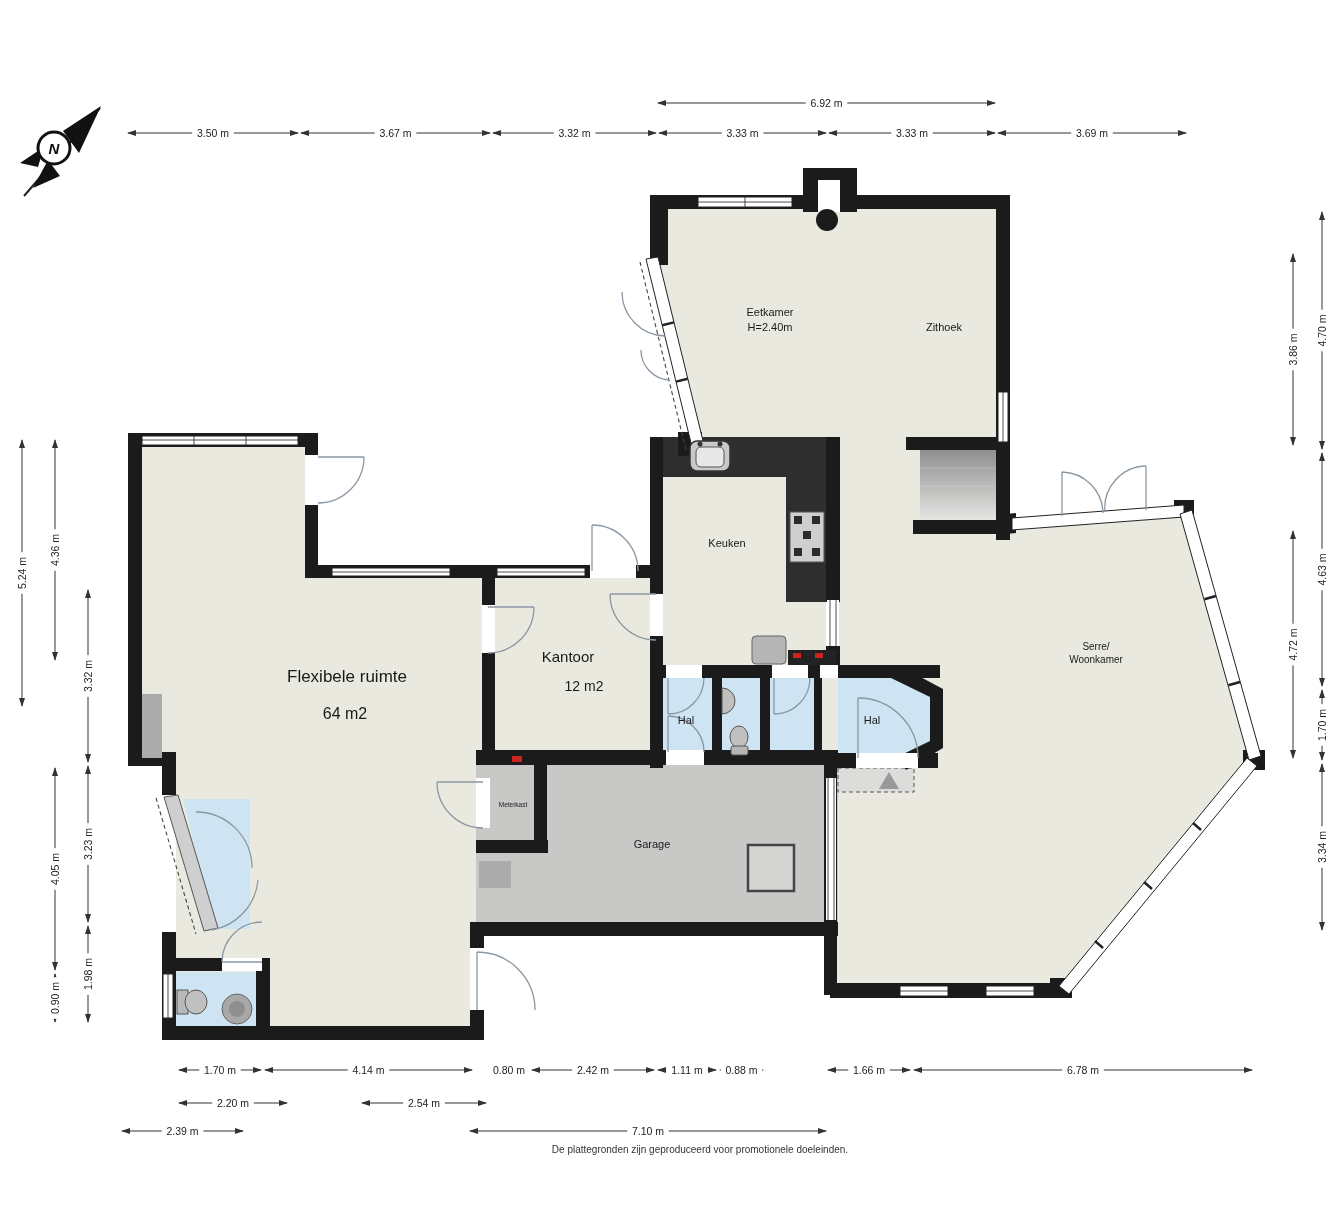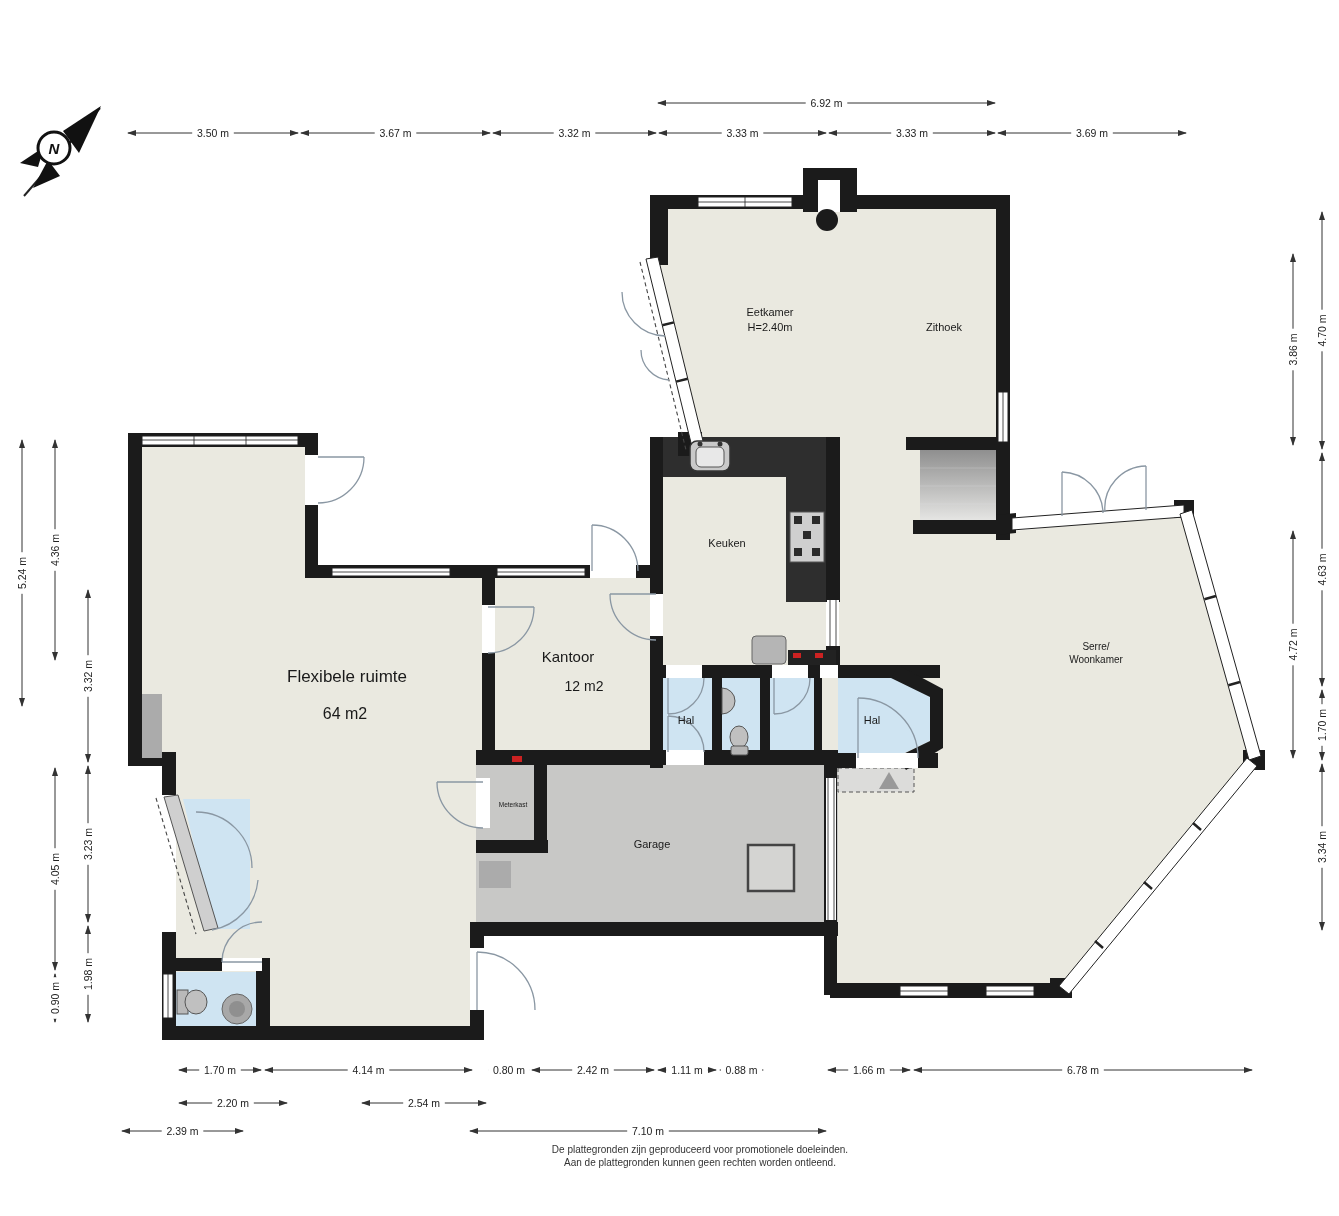--- a/index.html
+++ b/index.html
@@ -500,15 +500,14 @@
         <text x="686" y="724" text-anchor="middle" font-size="11" class="room-label"><tspan x="686" dy="0">Hal</tspan></text>
         <text x="872" y="724" text-anchor="middle" font-size="11" class="room-label"><tspan x="872" dy="0">Hal</tspan></text>
         <text x="1096" y="650" text-anchor="middle" font-size="10" class="room-label"><tspan x="1096" dy="0">Serre/</tspan><tspan x="1096" dy="13">Woonkamer</tspan></text>
         <text x="652" y="848" text-anchor="middle" font-size="11" class="room-label"><tspan x="652" dy="0">Garage</tspan></text>
         <text x="513" y="807" text-anchor="middle" font-size="6.5" class="room-label"><tspan x="513" dy="0">Meterkast</tspan></text>
       </g>
 </svg>
 
 <div id="footer">
   <div>De plattegronden zijn geproduceerd voor promotionele doeleinden.</div>
-  <div>Aan de plattegronden kunnen geen rechten worden ontleend.</div>
 </div>
 </div>
 
 </body></html>

